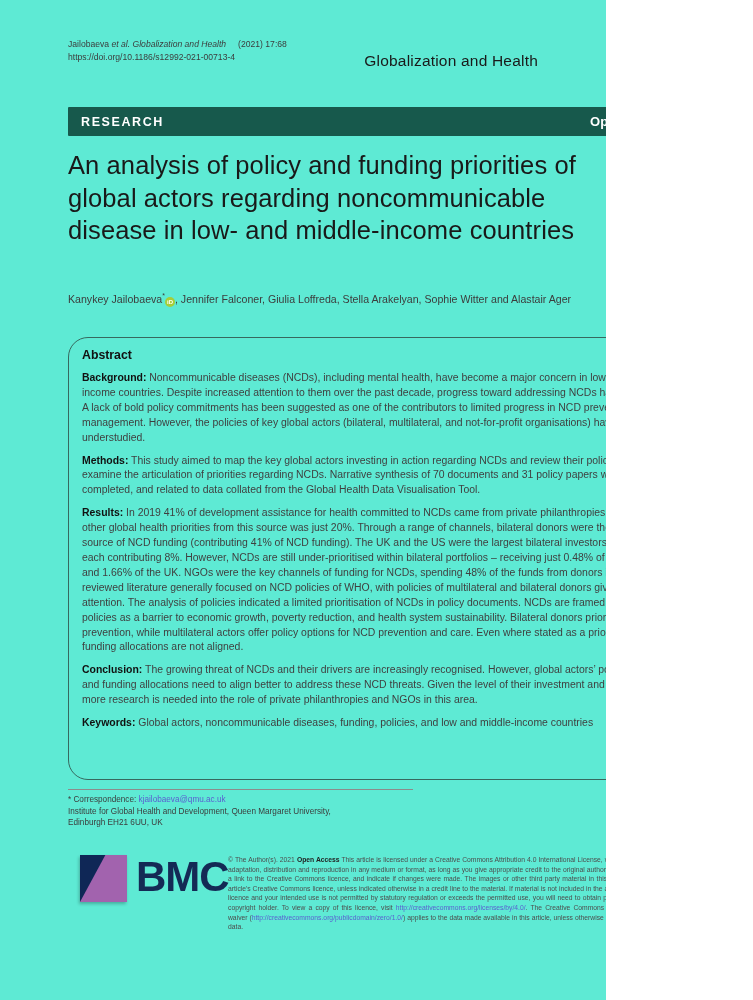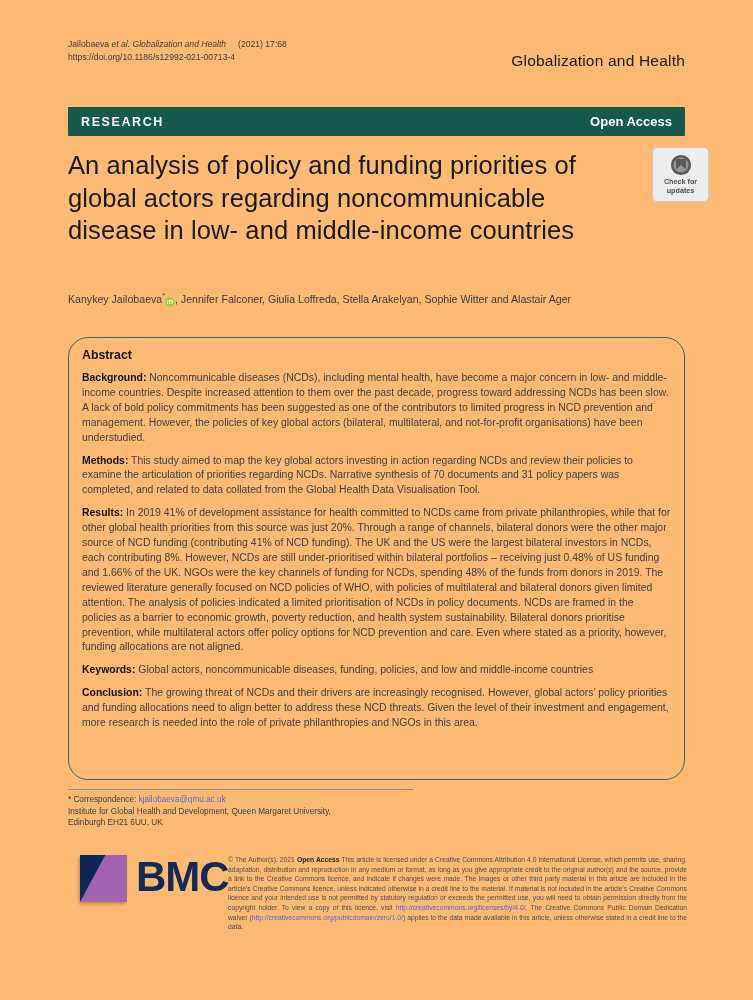--- a/index.html
+++ b/index.html
@@ -3,23 +3,23 @@
 <meta charset="utf-8">
 <style>
   * { margin: 0; padding: 0; box-sizing: border-box; }
   html, body { background: #ffffff; }
   body {
     font-family: "Liberation Sans", "DejaVu Sans", sans-serif;
     color: #231f20;
   }
   .page {
     position: relative;
-    width: 753px;
+    width: 606px;
     height: 1000px;
-    background: #fdba74;
+    background: #5eead4;
     overflow: hidden;
   }
 
   
   .header { position: absolute; top: 38px; left: 68px; right: 68px; }
   .citation { font-size: 8.6px; color: #3c3c3c; line-height: 1.5; }
   .citation .ital { font-style: italic; }
   .journal-name {
     position: absolute; top: 14px; right: 0;
     font-size: 15.5px; color: #1a1a1a; letter-spacing: 0.2px;
@@ -141,22 +141,22 @@
 
   <div class="authors">
     <span>Kanykey Jailobaeva</span><sup>*</sup><span class="orcid">iD</span><span>, Jennifer Falconer, Giulia Loffreda, Stella Arakelyan, Sophie Witter and Alastair Ager</span>
   </div>
 
   <div class="abstract-box">
     <h2>Abstract</h2>
     <p><b>Background:</b><span> Noncommunicable diseases (NCDs), including mental health, have become a major concern in low- and middle-income countries. Despite increased attention to them over the past decade, progress toward addressing NCDs has been slow. A lack of bold policy commitments has been suggested as one of the contributors to limited progress in NCD prevention and management. However, the policies of key global actors (bilateral, multilateral, and not-for-profit organisations) have been understudied.</span></p>
     <p><b>Methods:</b><span> This study aimed to map the key global actors investing in action regarding NCDs and review their policies to examine the articulation of priorities regarding NCDs. Narrative synthesis of 70 documents and 31 policy papers was completed, and related to data collated from the Global Health Data Visualisation Tool.</span></p>
     <p><b>Results:</b><span> In 2019 41% of development assistance for health committed to NCDs came from private philanthropies, while that for other global health priorities from this source was just 20%. Through a range of channels, bilateral donors were the other major source of NCD funding (contributing 41% of NCD funding). The UK and the US were the largest bilateral investors in NCDs, each contributing 8%. However, NCDs are still under-prioritised within bilateral portfolios – receiving just 0.48% of US funding and 1.66% of the UK. NGOs were the key channels of funding for NCDs, spending 48% of the funds from donors in 2019. The reviewed literature generally focused on NCD policies of WHO, with policies of multilateral and bilateral donors given limited attention. The analysis of policies indicated a limited prioritisation of NCDs in policy documents. NCDs are framed in the policies as a barrier to economic growth, poverty reduction, and health system sustainability. Bilateral donors prioritise prevention, while multilateral actors offer policy options for NCD prevention and care. Even where stated as a priority, however, funding allocations are not aligned.</span></p>
+    <p><b>Conclusion:</b><span> The growing threat of NCDs and their drivers are increasingly recognised. However, global actors’ policy priorities and funding allocations need to align better to address these NCD threats. Given the level of their investment and engagement, more research is needed into the role of private philanthropies and NGOs in this area.</span></p>
     <p><b>Keywords:</b><span> Global actors, noncommunicable diseases, funding, policies, and low and middle-income countries</span></p>
-    <p><b>Conclusion:</b><span> The growing threat of NCDs and their drivers are increasingly recognised. However, global actors’ policy priorities and funding allocations need to align better to address these NCD threats. Given the level of their investment and engagement, more research is needed into the role of private philanthropies and NGOs in this area.</span></p>
   </div>
 
   <div class="foot-rule"></div>
   <div class="footnote">
     <span>* Correspondence: </span><a class="link">kjailobaeva@qmu.ac.uk</a><br>
     <span>Institute for Global Health and Development, Queen Margaret University,</span><br>
     <span>Edinburgh EH21 6UU, UK</span>
   </div>
 
   <div class="bmc-logo">

